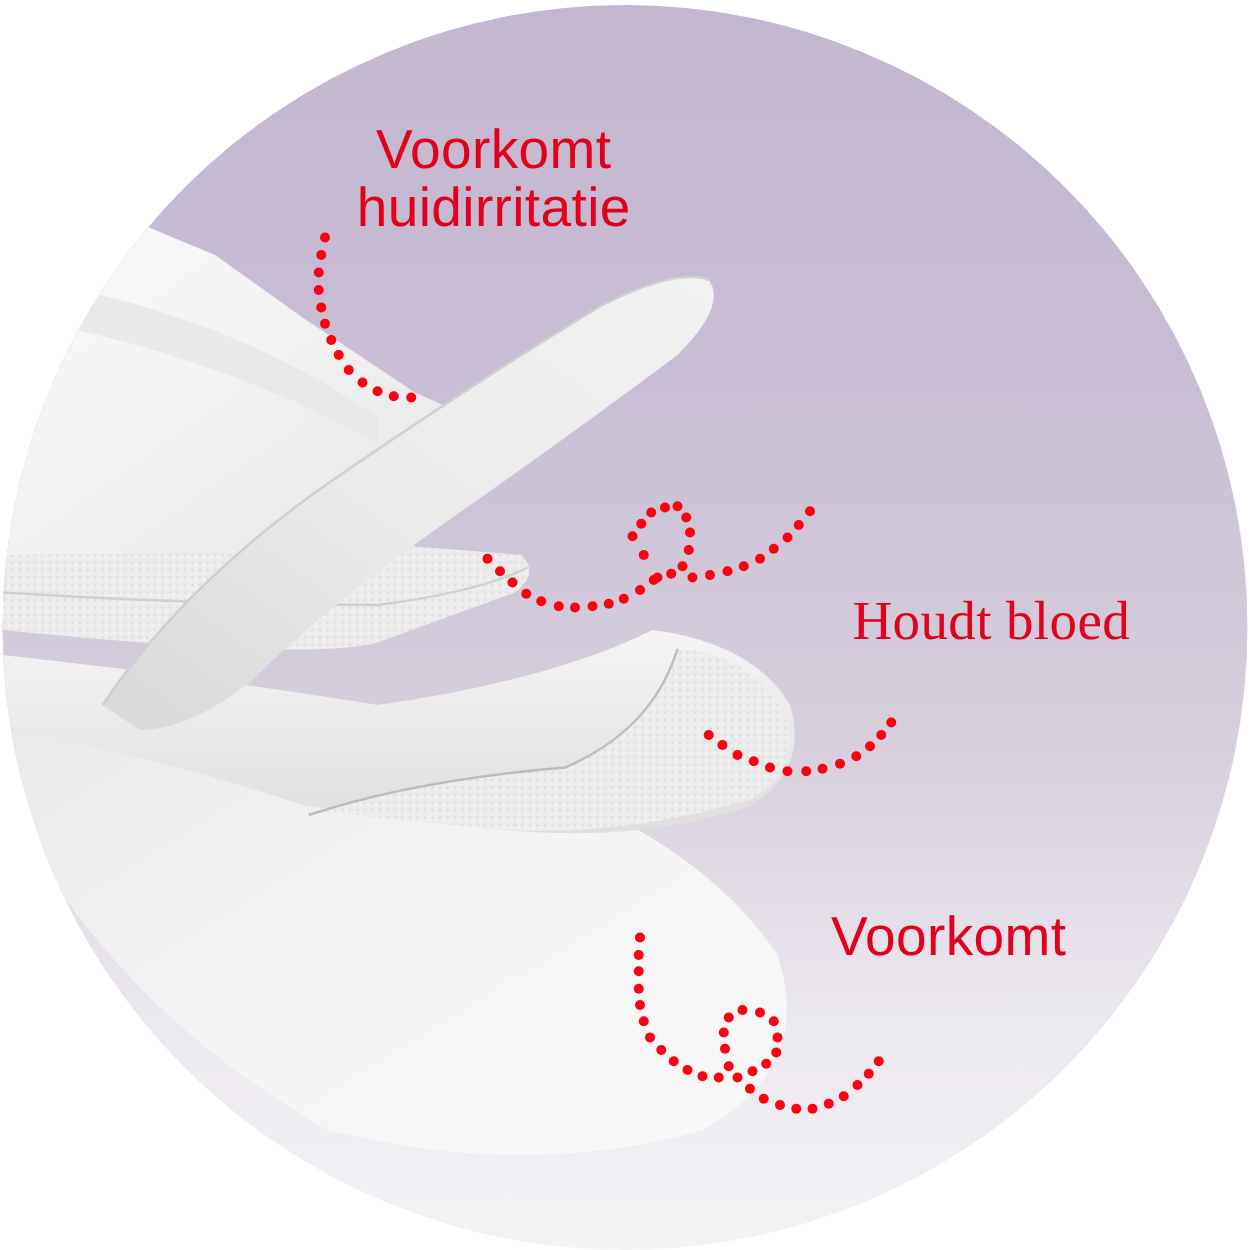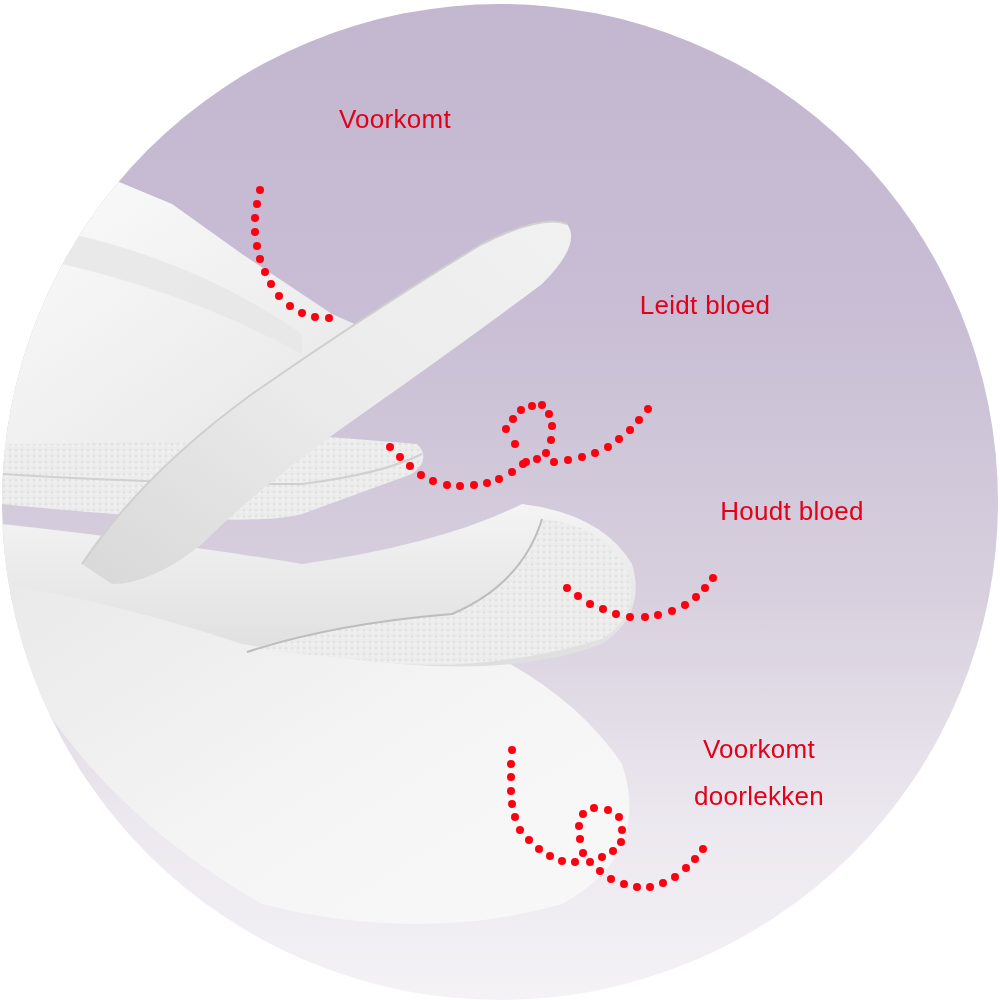--- a/index.html
+++ b/index.html
@@ -7,21 +7,21 @@
   .circle {
     position: absolute; left: 2px; top: 4px; width: 996px; height: 996px;
     border-radius: 50%;
     background: linear-gradient(180deg, #c2b7cf 0%, #c8bdd4 30%, #d8d0de 60%, #ece8ef 82%, #f4f2f5 100%);
     overflow: hidden;
   }
   .illustration { position: absolute; left: 0; top: 0; width: 1000px; height: 1000px; }
   .label {
     position: absolute; color: #e2001a;
     font-family: "Liberation Sans", "DejaVu Sans", sans-serif;
-    font-size: 26px; line-height: 47px; text-align: center; white-space: nowrap;
+    font-size: 44px; line-height: 47px; text-align: center; white-space: nowrap;
     letter-spacing: 0.3px;
   }
   .label span { display: block; }
 </style>
 </head>
 <body>
 
 <div class="circle">
   <svg class="illustration" viewBox="0 0 1000 1000">
     <defs>
@@ -176,27 +176,26 @@
         <circle cx="661" cy="879" r="4"></circle>
       <circle cx="673" cy="873" r="4"></circle>
         <circle cx="684" cy="864" r="4"></circle>
         <circle cx="693" cy="855" r="4"></circle>
       <circle cx="701" cy="845" r="4"></circle>
     </g>
   </svg>
 
   <div class="label" style="left:283px; top:92px; width:220px;">
     <span>Voorkomt</span>
+    <span>huidirritatie</span>
   </div>
 
   <div class="label" style="left:588px; top:278px; width:230px;">
-    <span>Leidt bloed</span>
-  </div>
-
-  <div class="label" style="left:680px; top:484px; width:220px;">
+  </div>
+
+  <div class="label" style="left:680px; top:469px; width:220px;font-family:Liberation Serif, serif;">
     <span>Houdt bloed</span>
   </div>
 
   <div class="label" style="left:652px; top:722px; width:210px;">
     <span>Voorkomt</span>
-    <span>doorlekken</span>
   </div>
 </div>
 
 </body></html>

